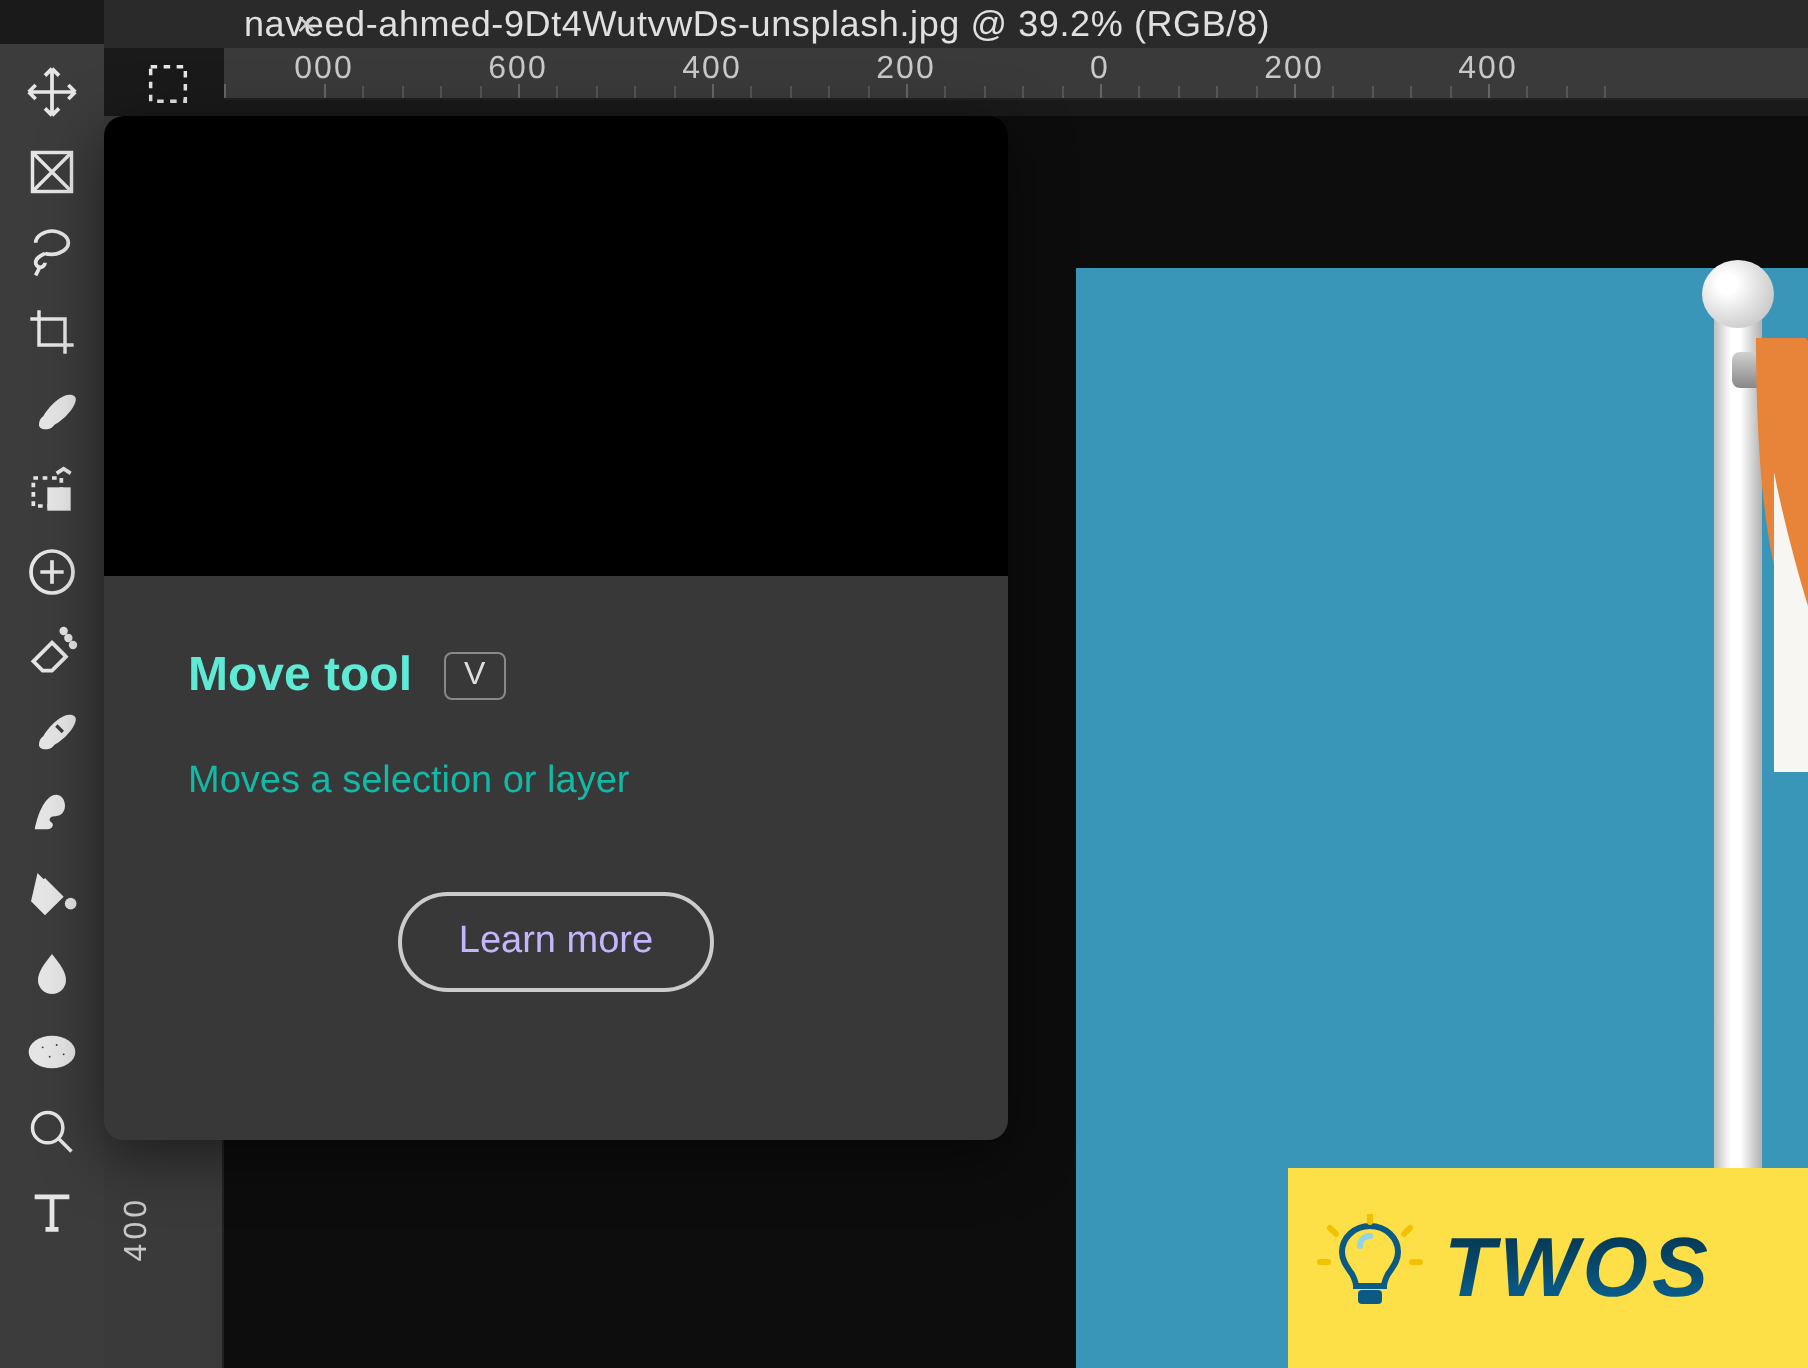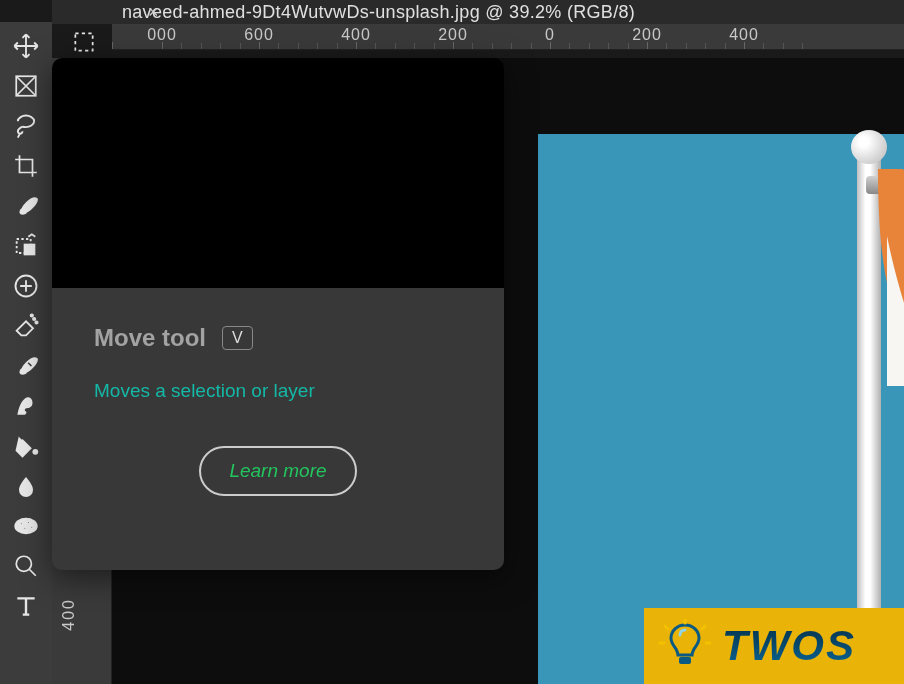--- a/index.html
+++ b/index.html
@@ -171,48 +171,47 @@
       height: 230px;
       background: #000;
     }
     .tooltip-body {
       flex:1;
       background: #383838;
       padding: 36px 42px 30px 42px;
       color: #eee;
     }
     .tt-title-row { display:flex; align-items:center; gap:16px; margin-bottom:28px;}
-    .tt-title { font-size: 24px; font-weight:600; color:#a3a3a3;}
+    .tt-title { font-size: 24px; font-weight:600; color:#5eead4;}
     .tt-key {
       border:1.5px solid #888;
       border-radius:4px;
       padding:2px 9px;
       font-size:16px;
       color:#ddd;
     }
     .tt-desc { font-size: 19px; color:#14b8a6; margin-bottom: 44px;}
     .tt-learn {
       display:flex; justify-content:center;
     }
     .tt-learn button{
       background:transparent;
       border:2px solid #ccc;
-      color:#22c55e;
+      color:#c4b5fd;
       font-size:19px;
       padding:12px 28px;
       border-radius: 26px;
       cursor:pointer;
-      font-style:italic;
     }
 
     .twos-badge {
       position:absolute;
       right:0; bottom:0;
-      width:260px; height:76px;
-      background:#eab308;
+      width:260px; height:100px;
+      background:#fde047;
       display:flex;
       align-items:center;
       justify-content:flex-start;
       padding-left:14px;
       gap:10px;
       margin-top:28px;
     }
     .bulb {
       width:54px; height:54px;
     }

